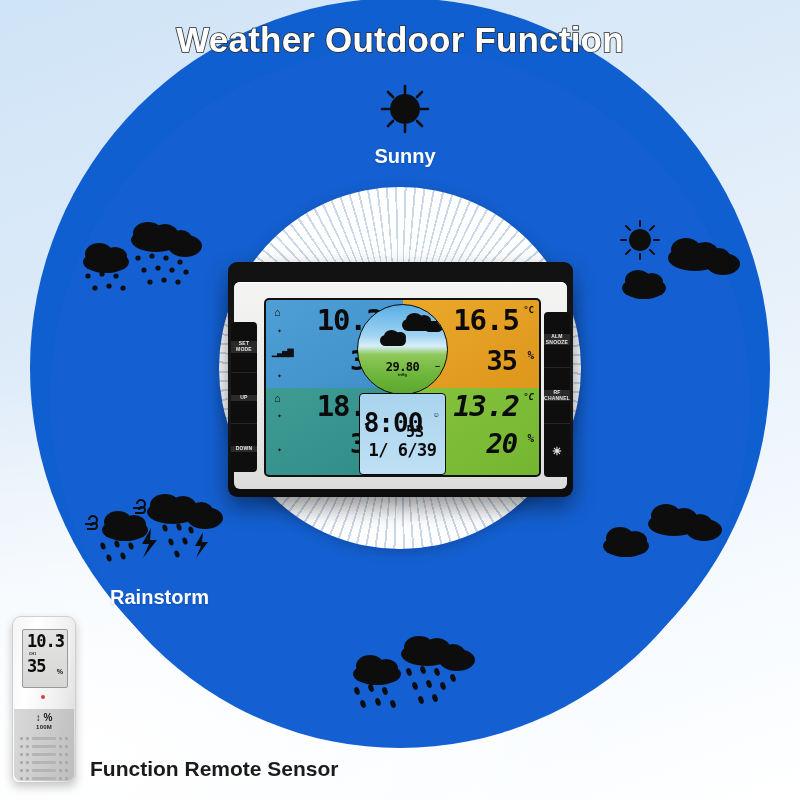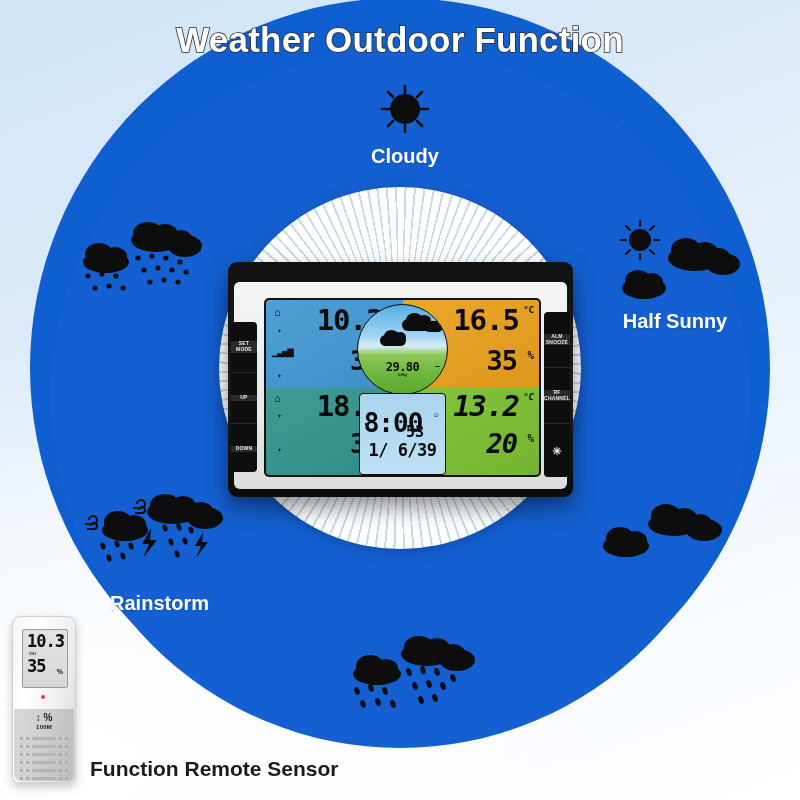--- a/index.html
+++ b/index.html
@@ -194,21 +194,21 @@
           <line x1="7" y1="27" x2="14" y2="27"></line>
           <line x1="46" y1="27" x2="53" y2="27"></line>
           <line x1="13" y1="10" x2="18" y2="15"></line>
           <line x1="42" y1="39" x2="47" y2="44"></line>
           <line x1="47" y1="10" x2="42" y2="15"></line>
           <line x1="18" y1="39" x2="13" y2="44"></line>
         </g>
       </g>
     </svg>
   </span>
-  <div class="wx-label">Cloudy</div>
+  <div class="wx-label">Sunny</div>
 </div>
 
 <div class="wx" style="left:600px;top:218px;width:150px;">
   <span class="wx-icon">
     <svg width="130" height="90" viewBox="0 0 130 90">
       <g fill="#0d0d0d">
         <circle cx="30" cy="22" r="11"></circle>
         <g stroke="#0d0d0d" stroke-width="2" stroke-linecap="round">
           <line x1="30" y1="3" x2="30" y2="8"></line>
           <line x1="30" y1="36" x2="30" y2="41"></line>
@@ -223,21 +223,20 @@
         <ellipse cx="76" cy="32" rx="15" ry="12"></ellipse>
         <ellipse cx="95" cy="34" rx="13" ry="10"></ellipse>
         <ellipse cx="113" cy="46" rx="17" ry="11"></ellipse>
         <ellipse cx="109" cy="39" rx="11" ry="9"></ellipse>
         <ellipse cx="34" cy="70" rx="22" ry="11"></ellipse>
         <ellipse cx="28" cy="62" rx="13" ry="10"></ellipse>
         <ellipse cx="42" cy="64" rx="11" ry="9"></ellipse>
       </g>
     </svg>
   </span>
-  <div class="wx-label" style="margin-top:-2px;">Half Sunny</div>
 </div>
 
 <div class="wx" style="left:586px;top:498px;width:150px;">
   <span class="wx-icon">
     <svg width="130" height="66" viewBox="0 0 130 66">
       <g fill="#0d0d0d">
         <ellipse cx="78" cy="26" rx="26" ry="12"></ellipse>
         <ellipse cx="70" cy="18" rx="15" ry="12"></ellipse>
         <ellipse cx="88" cy="20" rx="13" ry="10"></ellipse>
         <ellipse cx="108" cy="32" rx="18" ry="11"></ellipse>
@@ -313,21 +312,21 @@
         </g>
         <g stroke="#0d0d0d" stroke-width="2" fill="none">
           <path d="M12 26 a4 4 0 1 1 4 4 h-8"></path>
           <path d="M14 32 a3 3 0 1 1 3 3 h-7"></path>
           <path d="M60 10 a4 4 0 1 1 4 4 h-8"></path>
           <path d="M62 16 a3 3 0 1 1 3 3 h-7"></path>
         </g>
       </g>
     </svg>
   </span>
-  <div class="wx-label" style="margin-top:18px;">Rainstorm</div>
+  <div class="wx-label" style="margin-top:12px;">Rainstorm</div>
 </div>
 
 <div class="wx" style="left:62px;top:216px;width:165px;">
   <span class="wx-icon">
     <svg width="150" height="82" viewBox="0 0 150 82">
       <g fill="#0d0d0d">
         <ellipse cx="86" cy="24" rx="25" ry="12"></ellipse>
         <ellipse cx="78" cy="17" rx="15" ry="11"></ellipse>
         <ellipse cx="95" cy="18" rx="13" ry="10"></ellipse>
         <ellipse cx="115" cy="30" rx="17" ry="11"></ellipse>

